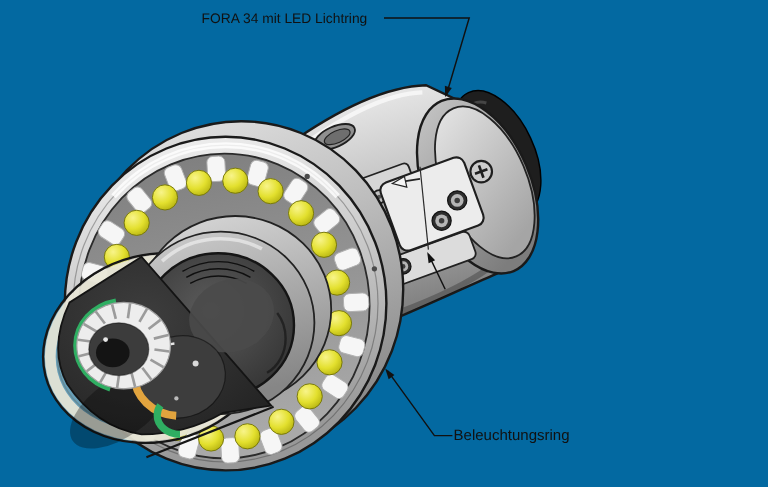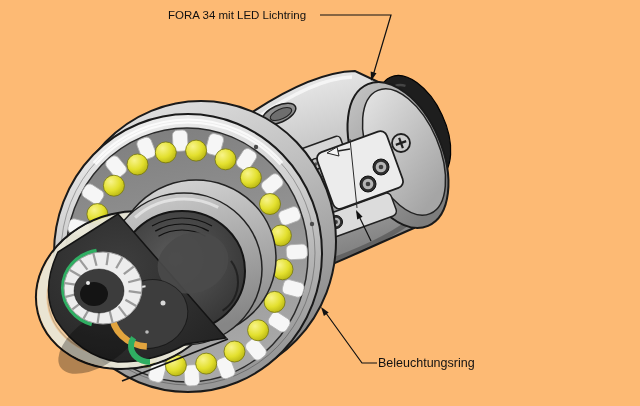--- a/index.html
+++ b/index.html
@@ -1,16 +1,16 @@
 <!DOCTYPE html>
 <html><head>
 <meta charset="utf-8">
 <style>
   html,body{margin:0;padding:0;background:#fff;}
-  .stage{position:relative;width:640px;height:406px;background:#fdba74;overflow:hidden;
+  .stage{position:relative;width:640px;height:406px;background:#0369a1;overflow:hidden;
          font-family:"Liberation Sans", sans-serif;}
   svg{display:block;}
   text{font-family:"Liberation Sans", sans-serif;fill:#111;}
   .lbl-title{font-size:11.5px;}
   .lbl-part{font-size:12.5px;}
   .leader{stroke:#111;stroke-width:1.2;fill:none;}
   .arrowhead{fill:#111;stroke:none;}
 </style>
 </head>
 <body>

